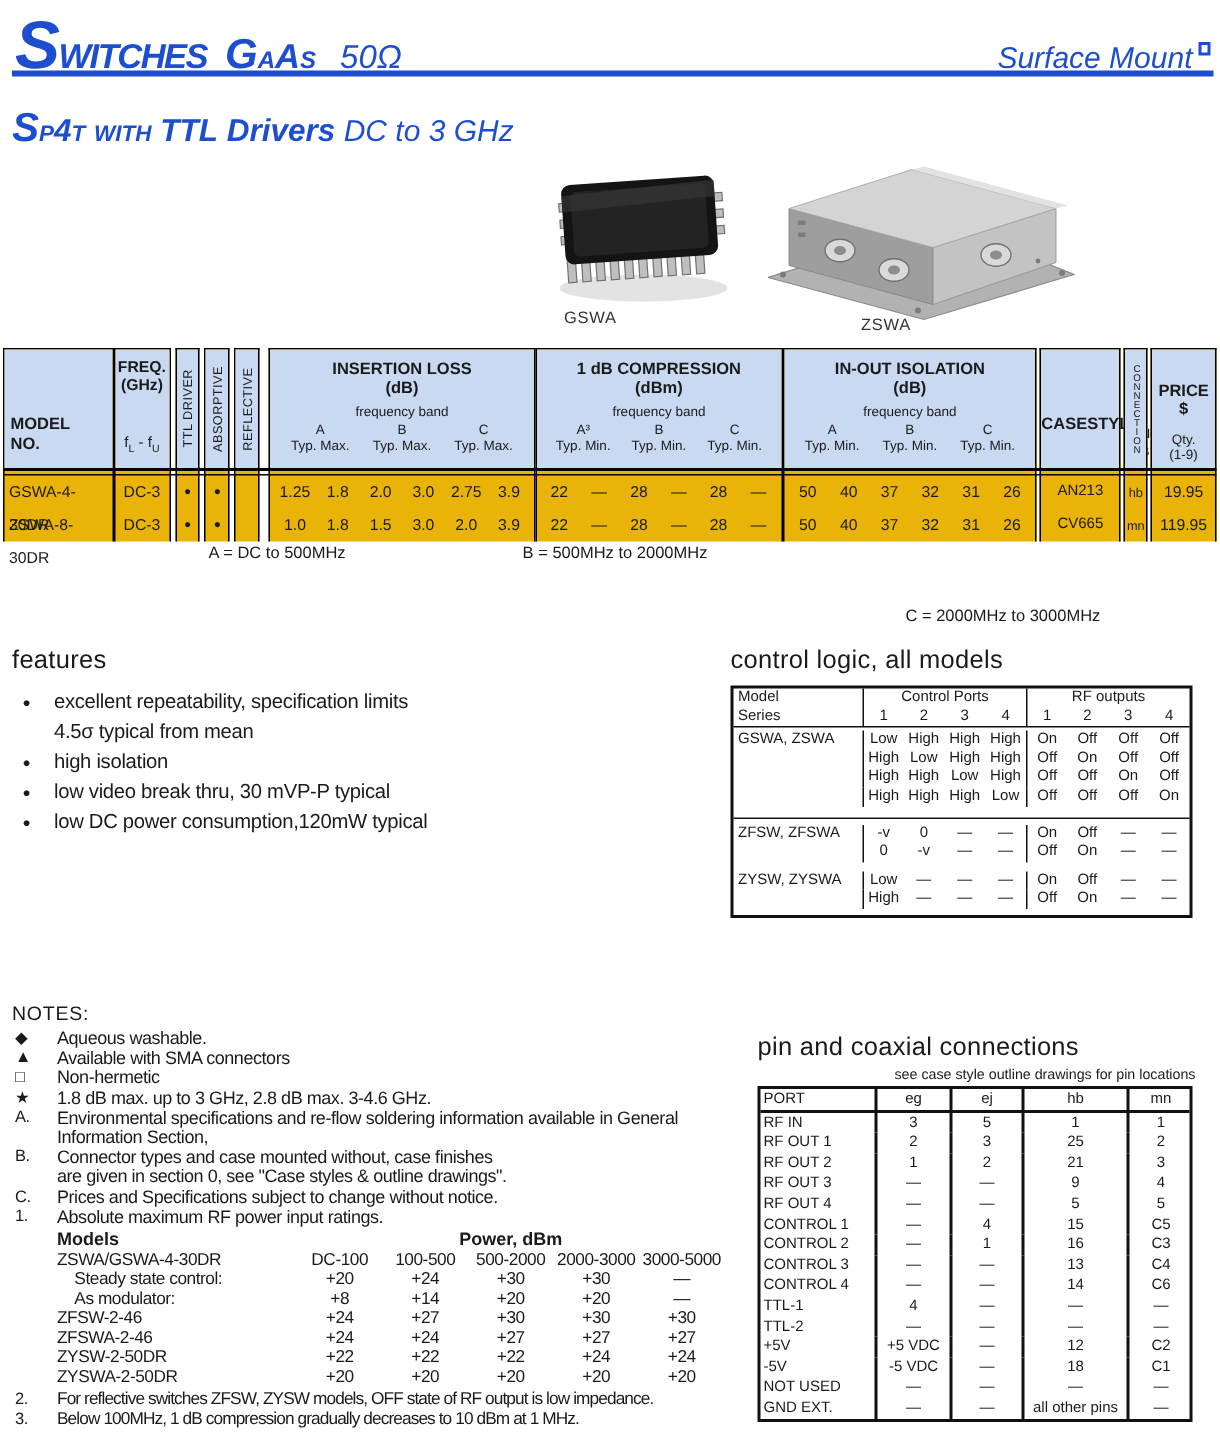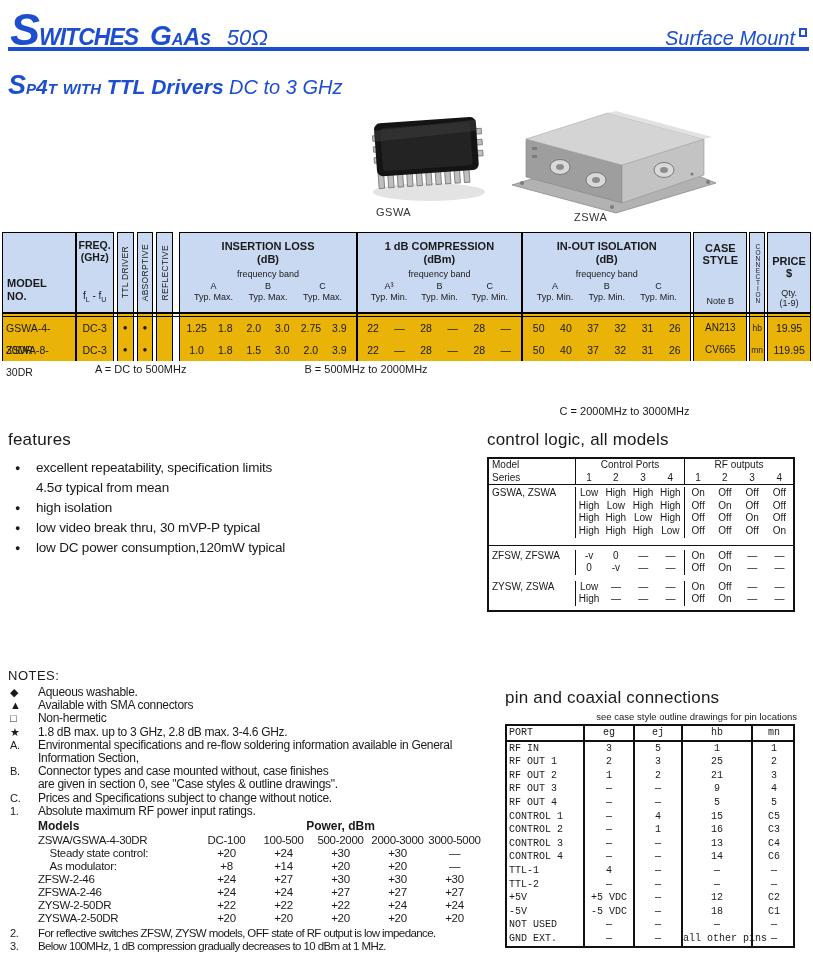--- a/index.html
+++ b/index.html
@@ -50,32 +50,32 @@
   .col-comp { width:166px; }
   .col-iso { width:170px; }
   .g-title, .g-unit { font-weight:bold; font-size:11px; text-align:center; line-height:12.5px; }
   .g-band { font-size:9px; text-align:center; margin-top:4px; }
   .g-sub { display:flex; margin-top:2px; padding:0 6px; }
   .g-subcol { flex:1; display:flex; flex-direction:column; text-align:center; font-size:9px; line-height:10.5px; }
   .cellrow { height:22px; }
   .six { display:flex; height:22px; align-items:center; padding:0 2px; }
   .six .tcell { flex:1; text-align:center; font-size:10.5px; }
   .col-case { width:54px; margin-left:2px; }
-  .col-case .hd { display:flex; flex-direction:column; align-items:center; padding-top:9px; font-weight:bold; font-size:11px; line-height:12px; }
+  .col-case .hd { display:flex; flex-direction:row; align-items:center; padding-top:21px; font-weight:bold; font-size:11px; line-height:12px; }
   .case-note { margin-top:auto; padding-bottom:5px; font-weight:400; font-size:9px; }
   .col-case .cell { font-size:10px; }
   .col-conn { width:16px; margin-left:2px; }
   .col-conn .hd { display:flex; align-items:center; justify-content:center; }
   .vert-upright { writing-mode:vertical-lr; text-orientation:upright; font-size:6.5px; letter-spacing:-1px; line-height:1; }
   .col-conn .cell { font-size:8.5px; }
   .col-price { width:44px; margin-left:2px; }
   .col-price .hd { display:flex; flex-direction:column; align-items:center; padding-top:22px; font-weight:bold; font-size:11px; line-height:12px; }
   .price-qty { margin-top:auto; padding-bottom:4px; font-weight:400; font-size:9px; line-height:10px; text-align:center; }
 
-  .legend { position:absolute; left:0; top:363px; width:813px; font-size:11px; }
+  .legend { position:absolute; left:0; top:363px; width:813px; font-size:11px;padding-left:44px; }
   .legend-row { display:flex; }
   .legend-row .c0 { margin-left:95px; }
   .legend-row .c1 { margin-left:118px; }
   .legend-row .c2 { margin-left:132px;margin-top:42px; }
 
   
   .sec-title { font-size:17px; font-weight:400; color:#1a1a1a; letter-spacing:0.2px; }
 
   
   .features { position:absolute; left:8px; top:430px; width:472px; }
@@ -110,21 +110,21 @@
   .pow-head .pow-label { text-align:left; }
   .pow-head .pow-unit { text-align:center; }
   .pow-row { display:grid; grid-template-columns:160px repeat(5,57px); font-size:11.5px; line-height:13px; letter-spacing:-0.3px; }
   .pow-row .tcell { text-align:center; }
   .pow-row .c0 { text-align:left; }
   .notes2 .note-row .c1 { letter-spacing:-0.6px; font-size:11.5px; }
 
   
   .pins { position:absolute; left:505px; top:688px; width:292px; }
   .pins-sub { font-size:9.5px; margin:3px 0 2px;text-align:right; }
-  .pin-table { border:2px solid #111; width:290px;font-family:Liberation Mono, monospace; }
+  .pin-table { border:2px solid #111; width:290px; }
   .pin-row { display:grid; grid-template-columns:76px 50px 48px 70px 44px; font-size:10px; line-height:13.6px; }
   .pin-row .tcell { text-align:center; border-left:2px solid #111; white-space:nowrap; }
   .pin-row .c0 { text-align:left; padding-left:2px; border-left:none; }
   .pin-head { border-bottom:2px solid #111; }
 </style>
 </head>
 <body>
 
 <div class="page">
 
@@ -515,21 +515,21 @@
             <div class="tcell c1">0</div>
             <div class="tcell c2">-v</div>
             <div class="tcell c3">—</div>
             <div class="tcell c4">—</div>
             <div class="tcell c5">Off</div>
             <div class="tcell c6">On</div>
             <div class="tcell c7">—</div>
             <div class="tcell c8">—</div>
           </div>
           <div class="clog-row">
-            <div class="tcell c0">ZYSW, ZSWA</div>
+            <div class="tcell c0">ZYSW, ZYSWA</div>
             <div class="tcell c1">Low</div>
             <div class="tcell c2">—</div>
             <div class="tcell c3">—</div>
             <div class="tcell c4">—</div>
             <div class="tcell c5">On</div>
             <div class="tcell c6">Off</div>
             <div class="tcell c7">—</div>
             <div class="tcell c8">—</div>
           </div>
           <div class="clog-row">

